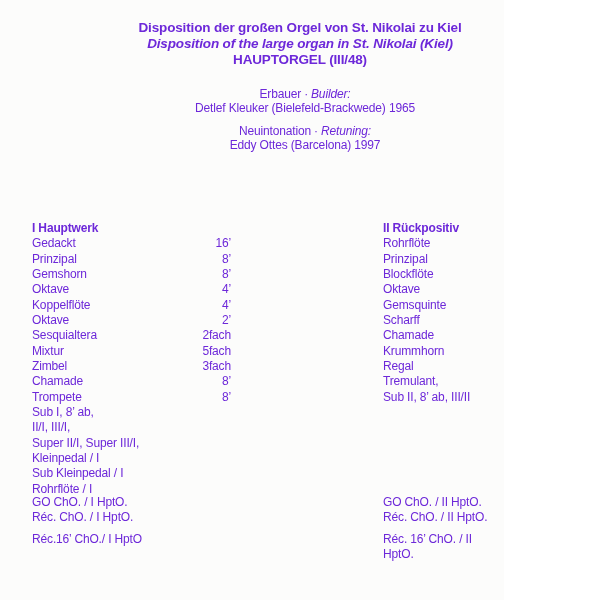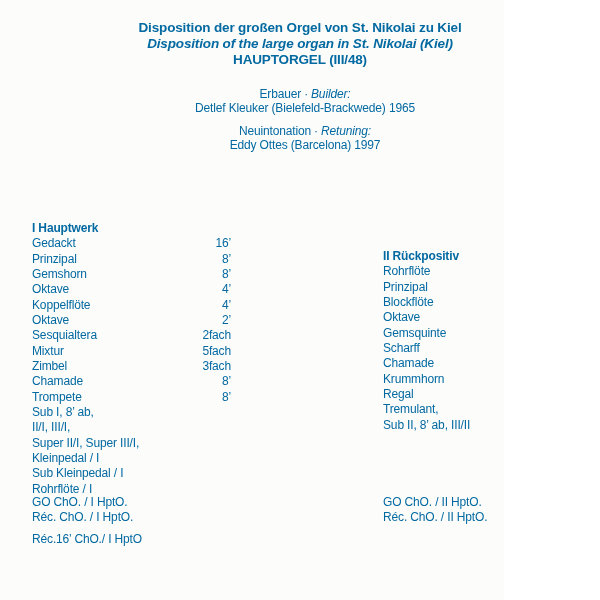--- a/index.html
+++ b/index.html
@@ -2,21 +2,21 @@
 <html><head>
 <meta charset="utf-8">
 <style>
   html, body { margin: 0; padding: 0; background: #ffffff; }
   .page {
     position: relative;
     width: 504px;
     height: 600px;
     background: #fcfcfb;
     font-family: "Liberation Sans", sans-serif;
-    color: #0369a1;
+    color: #6d28d9;
     letter-spacing: -0.15px;
     overflow: hidden;
   }
   
   .titles {
     position: absolute;
     top: 20px; left: 0;
     width: 600px;
     text-align: center;
     font-weight: bold;
@@ -37,21 +37,21 @@
   .credit .sep { margin: 0 3px; }
   .credit .en { font-style: italic; }
   
   .col {
     position: absolute;
     top: 221px;
     font-size: 12px;
     line-height: 15.33px;
   }
   .col-left  { left: 32px;  width: 199px; }
-  .col-right { left: 383px; width: 180px; margin-top: 28px; }
+  .col-right { left: 383px; width: 180px; }
   .row { display: flex; justify-content: space-between; }
   .heading { font-weight: bold; }
   
   .couplers {
     position: absolute;
     top: 495px;
     font-size: 12px;
     line-height: 15.33px;
   }
   .couplers-left  { left: 32px; }
@@ -186,17 +186,18 @@
   </div>
 
   <div class="couplers couplers-left">
     <div>GO ChO. / I HptO.</div>
     <div>Réc. ChO. / I HptO.</div>
     <div class="coupler-last">Réc.16’ ChO./ I HptO</div>
   </div>
   <div class="couplers couplers-right">
     <div>GO ChO. / II HptO.</div>
     <div>Réc. ChO. / II HptO.</div>
+    <div class="coupler-last">Réc. 16’ ChO. / II HptO.</div>
   </div>
 
   <div class="pageno">17</div>
 
 </div>
 
 </body></html>

